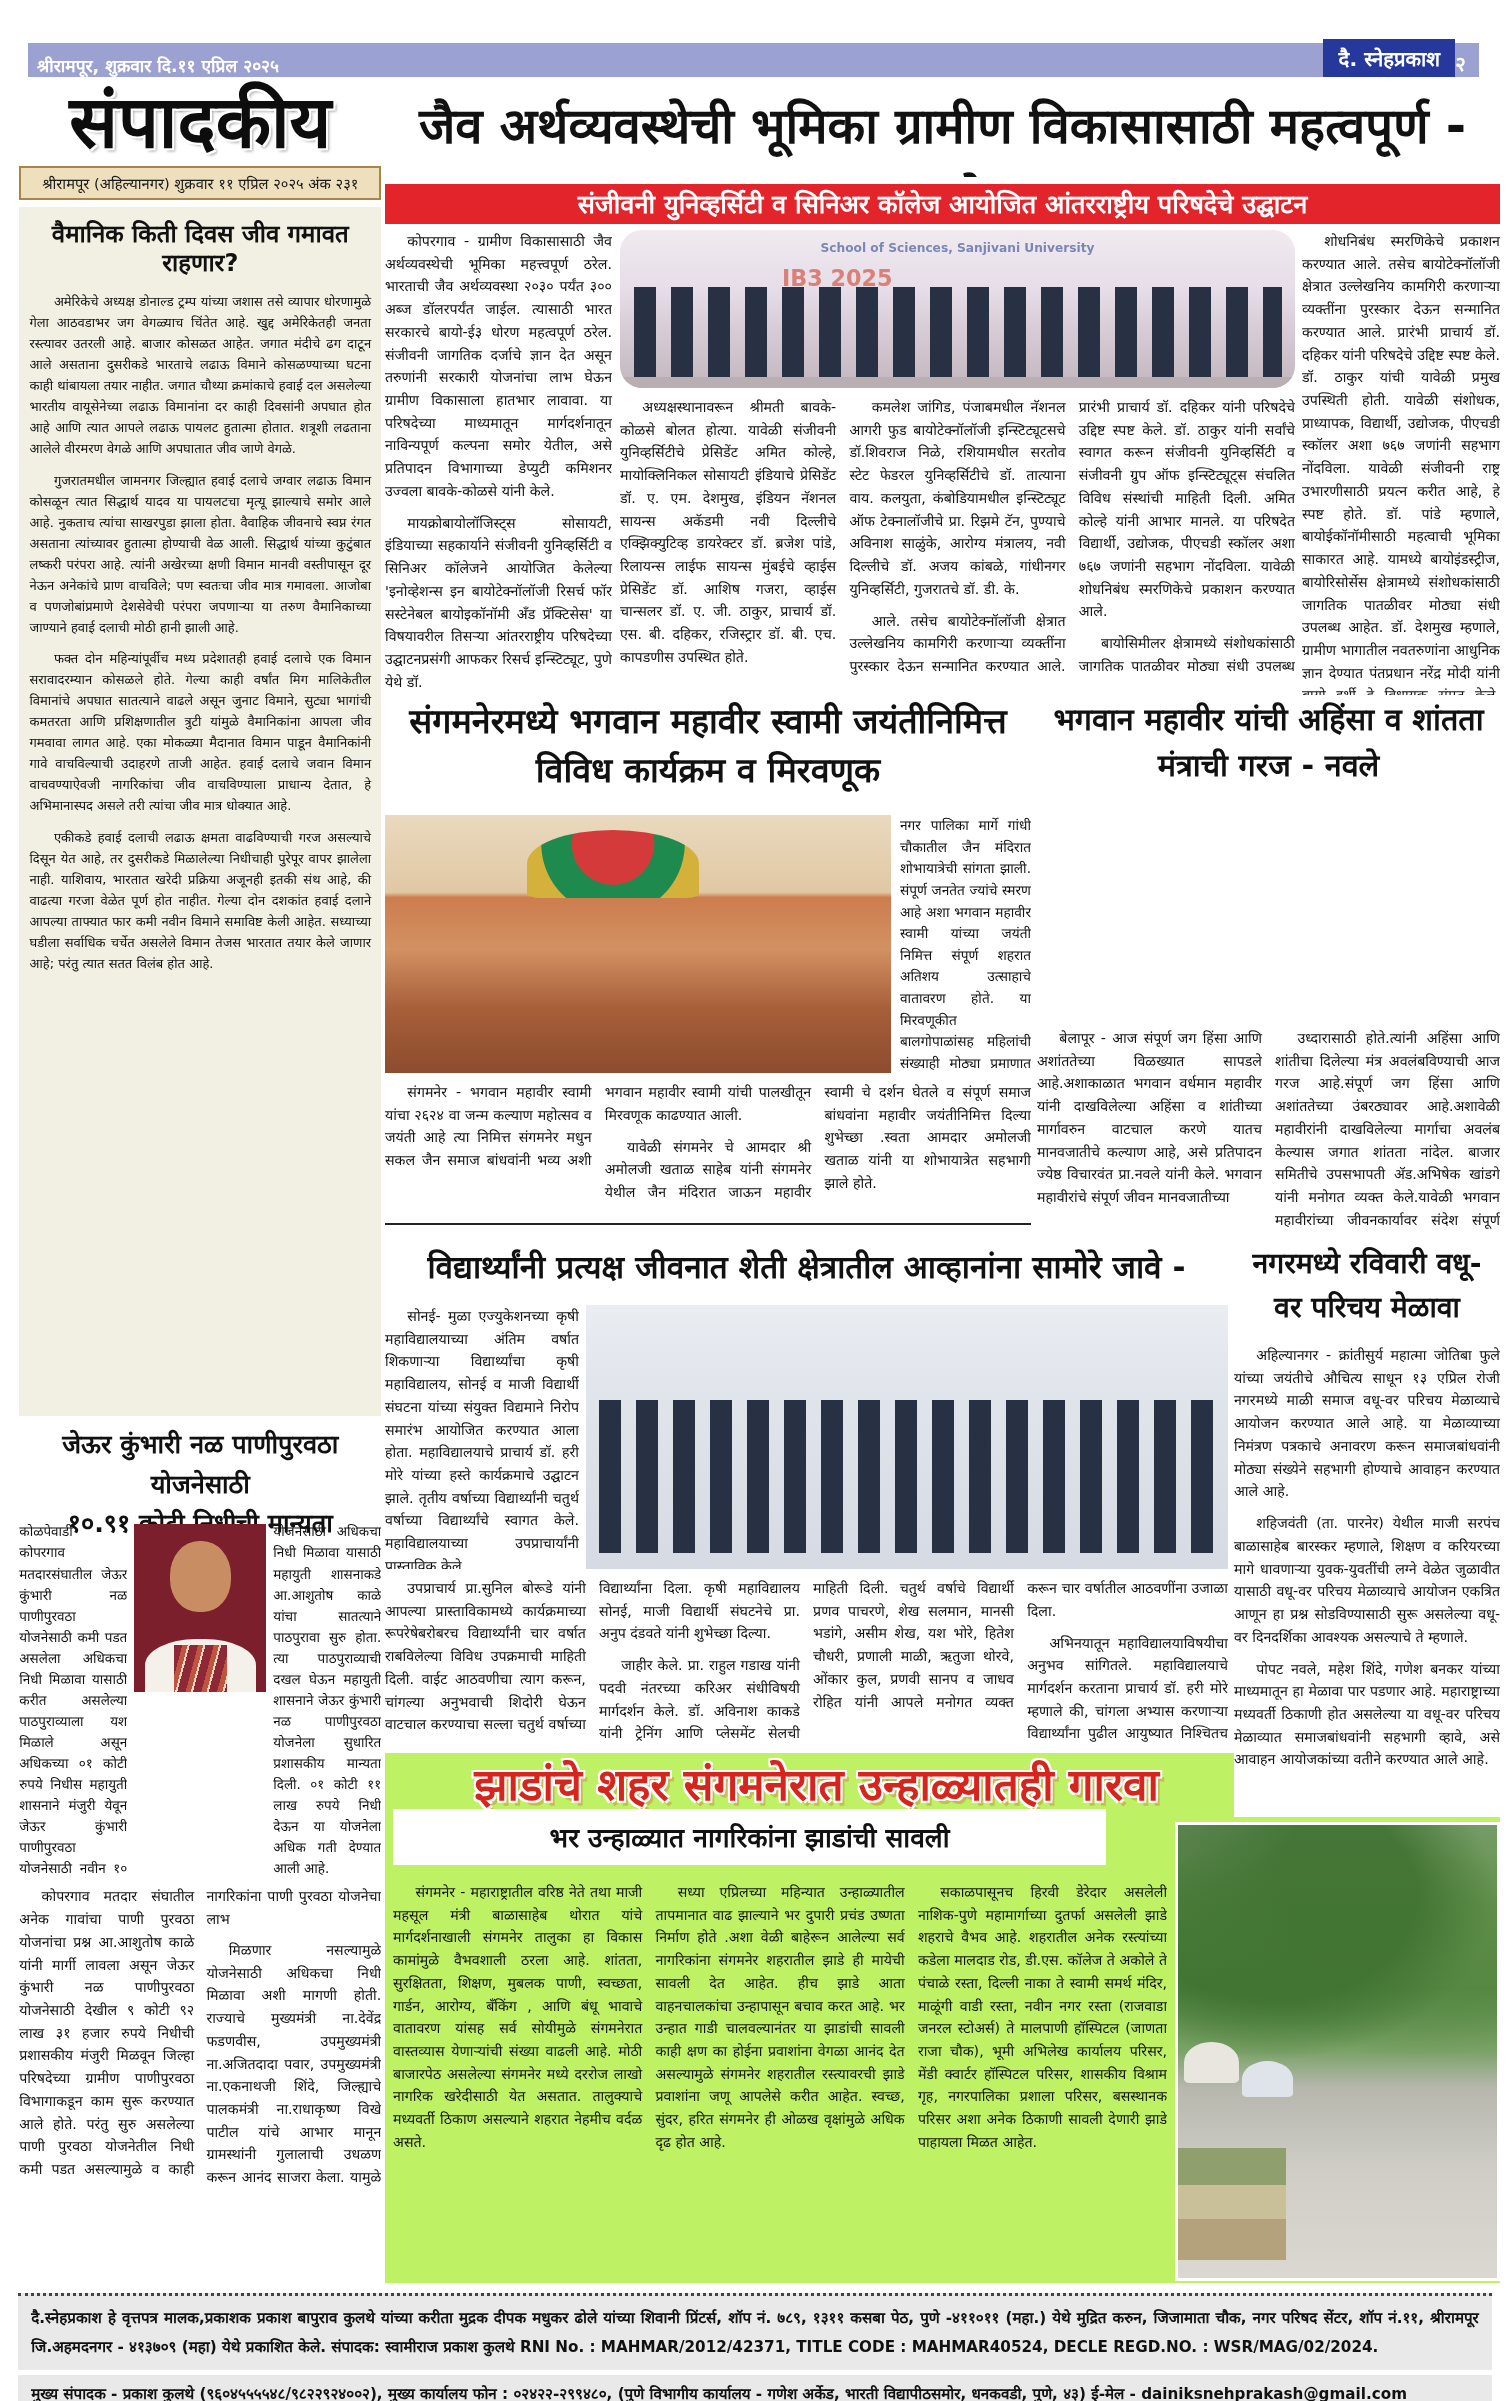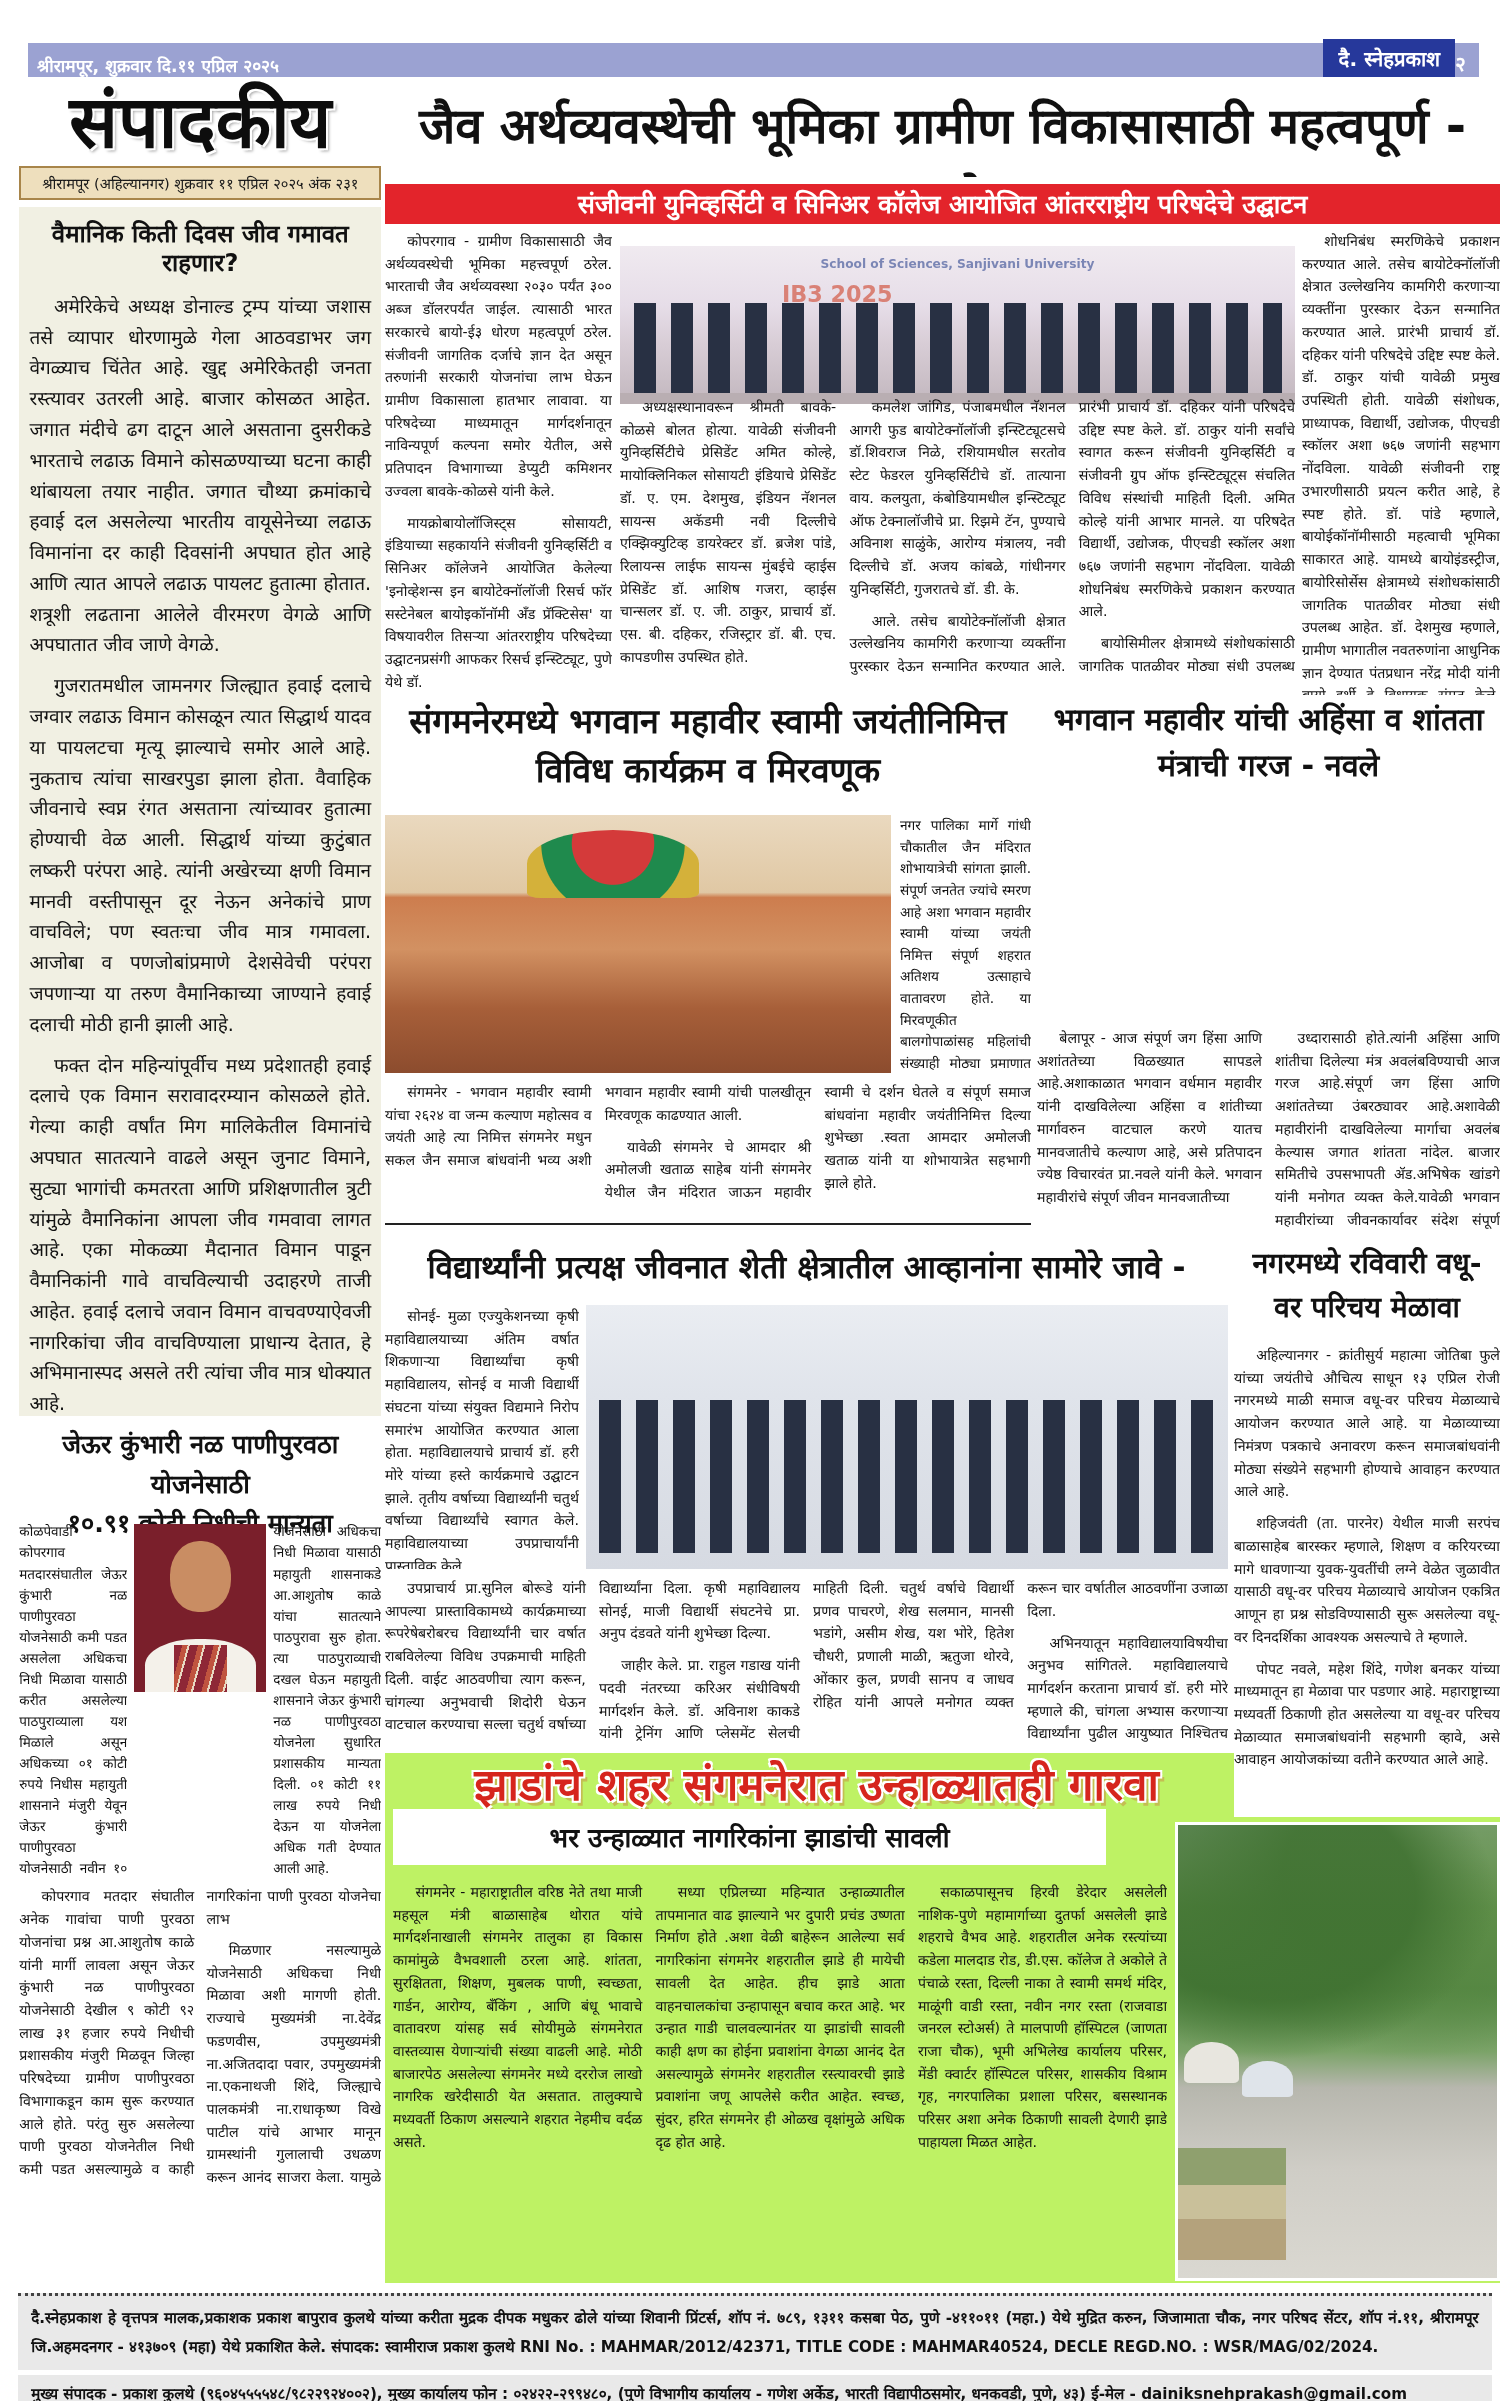--- a/index.html
+++ b/index.html
@@ -14,32 +14,32 @@
                   padding:5.1px 15.2px;margin-left:-122px;}
   .topbar .tright{flex:0 0 auto;color:#fff;font-weight:bold;font-size:20.3px;padding-right:13.2px;margin-left:auto;}
   
   .leftcol{left:19.3px;top:85px;width:362px;}
   .edit-masthead{font-size:72px;font-weight:bold;text-align:center;line-height:1.05;color:#0d0d0d;
      text-shadow:2px 2px 0 #fff,-2px -2px 0 #fff,2px -2px 0 #fff,-2px 2px 0 #fff,3px 3px 3px rgba(0,0,0,.35);}
   .edit-issue{margin-top:5.1px;border:2px solid #a8854a;background:#eedfbd;color:#1a1a1a;
      font-weight:normal;font-size:14.7px;text-align:center;padding:5.1px 2px;}
   .edit-box{margin-top:7.1px;background:#f1f0e3;padding:13.2px 10.2px;height:1183px;overflow:hidden;}
   .edit-head{font-size:24px;font-weight:bold;text-align:center;line-height:1.2;margin-bottom:13.2px;}
-  .edit-box p{font-size:19px;line-height:1.62;text-align:justify;margin:0 0 10.2px 0;text-indent:24.4px;}
+  .edit-box p{font-size:13px;line-height:1.62;text-align:justify;margin:0 0 10.2px 0;text-indent:24.4px;}
   
   .bodytext{font-size:14.2px;line-height:1.6;text-align:justify;}
   .bodytext p{margin:0 0 9.1px 0;text-indent:22.3px;}
   
   .lead-hl{left:385px;top:90px;width:1115px;height:87px;font-size:49px;font-weight:bold;
            text-align:center;line-height:1.5;overflow:hidden;}
   .kicker{left:385px;top:184px;width:1115px;height:40px;background:#e3242b;color:#fff;
           font-weight:bold;font-size:25.4px;text-align:center;line-height:40px;overflow:hidden;}
   .story1{left:385px;top:230px;width:1115px;height:465px;overflow:hidden;}
   .story1 .c1{position:absolute;left:0;top:0;width:227px;height:465px;overflow:hidden;}
-  .story1 .photo{position:absolute;left:235px;top:16px;width:675px;height:158px;}
+  .story1 .photo{position:absolute;left:235px;top:0;width:675px;height:158px;border-radius:22px;}
   .story1 .under{position:absolute;left:235px;top:166px;width:675px;height:299px;
                  column-count:3;column-gap:13.2px;overflow:hidden;}
   .story1 .c3{position:absolute;left:917px;top:0;width:198px;height:465px;overflow:hidden;}
   
   .photo{position:relative;overflow:hidden;background:#cfd4da;}
   .ph-conf{background:linear-gradient(180deg,#f0eaf0 0%,#e6dde8 38%,#d8cdd6 62%,#c2b7be 100%);}
   .ph-conf .backdrop{position:absolute;top:6%;left:0;right:0;text-align:center;color:#7b86b5;
                      font-size:12.2px;font-weight:bold;line-height:1.5;}
   .ph-conf .ib3{position:absolute;top:22%;left:24%;color:#d66a5a;font-size:22.3px;font-weight:bold;opacity:.8;}
   .crowdrow{position:absolute;bottom:6%;left:2%;right:2%;height:58%;

